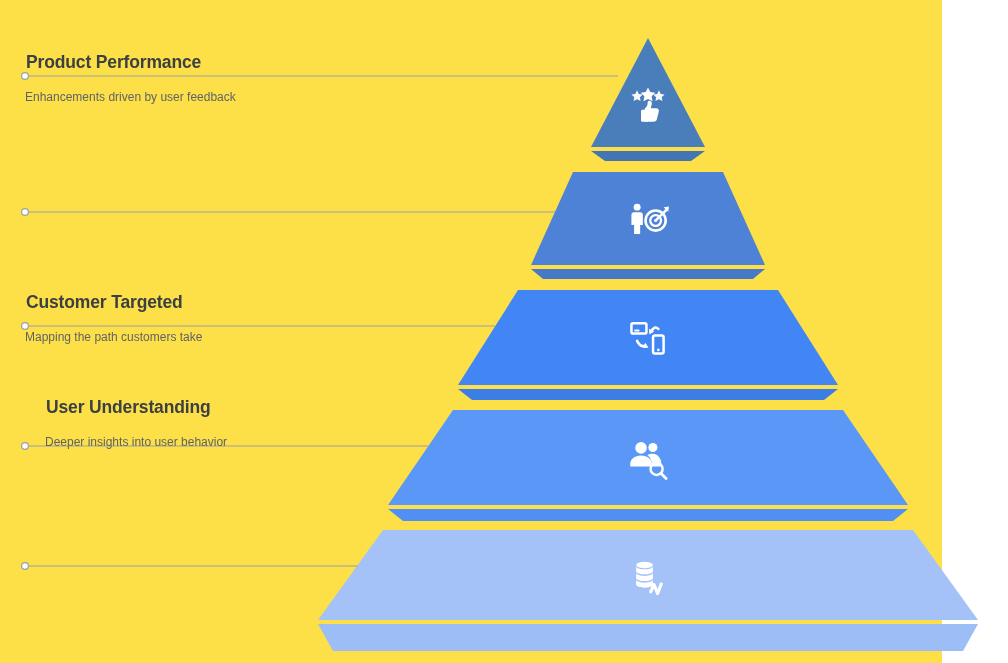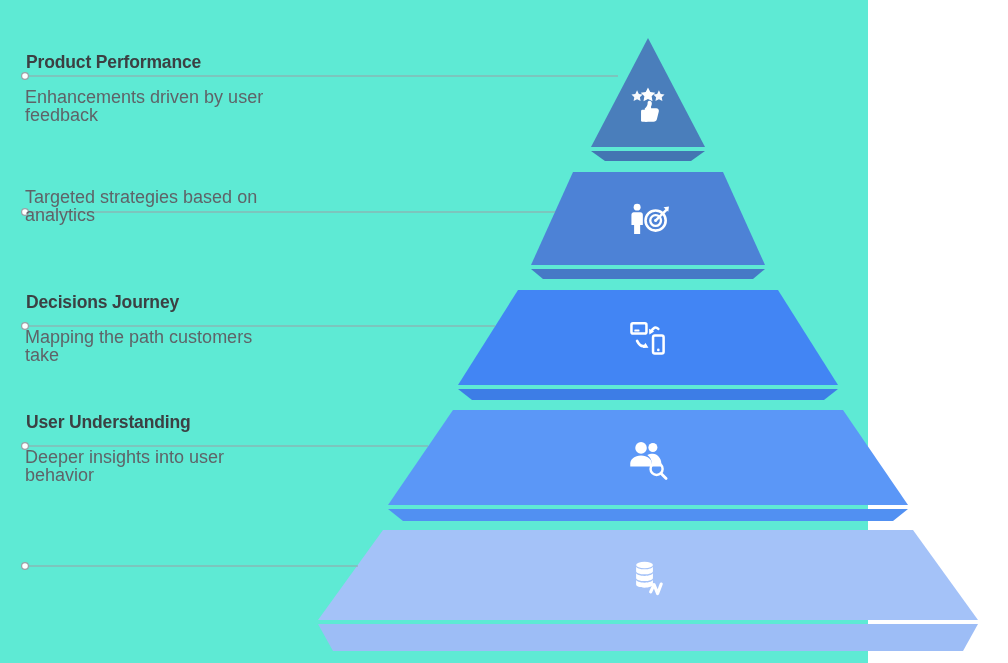--- a/index.html
+++ b/index.html
@@ -10,23 +10,23 @@
   }
   body {
     width: 1008px;
     height: 663px;
     font-family: "Liberation Sans", sans-serif;
     overflow: hidden;
     position: relative;
   }
   #stage {
     position: relative;
-    width: 868px;
+    width: 942px;
     height: 663px;
-    background: #5eead4;
+    background: #fde047;
   }
   #pyramid-svg {
     position: absolute;
     left: 0;
     top: 0;
     width: 1008px;
     height: 663px;
   }
   .labels-layer {
     position: absolute;
@@ -43,21 +43,21 @@
   .tier-title {
     font-size: 17.5px;
     font-weight: bold;
     color: #3c4043;
     letter-spacing: -0.15px;
     line-height: 20px;
     margin: 0 0 0 1px;
     white-space: nowrap;
   }
   .tier-desc {
-    font-size: 18px;
+    font-size: 12px;
     font-weight: normal;
     color: #5f6368;
     line-height: 18px;
     margin: 0;
     width: 250px;
   }
   .spacer-line {
     height: 16px;
   }
   .icon-svg {
@@ -164,30 +164,29 @@
   <div class="labels-layer">
 
     <div class="tier-label" style="top:52px;">
       <div class="tier-title">Product Performance</div>
       <div class="spacer-line"></div>
       <div class="tier-desc">Enhancements driven by user feedback</div>
     </div>
 
     <div class="tier-label" style="top:172px;">
       <div class="spacer-line"></div>
-      <div class="tier-desc">Targeted strategies based on analytics</div>
     </div>
 
     <div class="tier-label" style="top:292px;">
-      <div class="tier-title">Decisions Journey</div>
+      <div class="tier-title">Customer Targeted</div>
       <div class="spacer-line"></div>
       <div class="tier-desc">Mapping the path customers take</div>
     </div>
 
-    <div class="tier-label" style="top:412px;">
+    <div class="tier-label" style="top:397px;margin-left:20px;">
       <div class="tier-title">User Understanding</div>
       <div class="spacer-line"></div>
       <div class="tier-desc">Deeper insights into user behavior</div>
     </div>
 
 
   </div>
 </div>
 
 </body></html>

